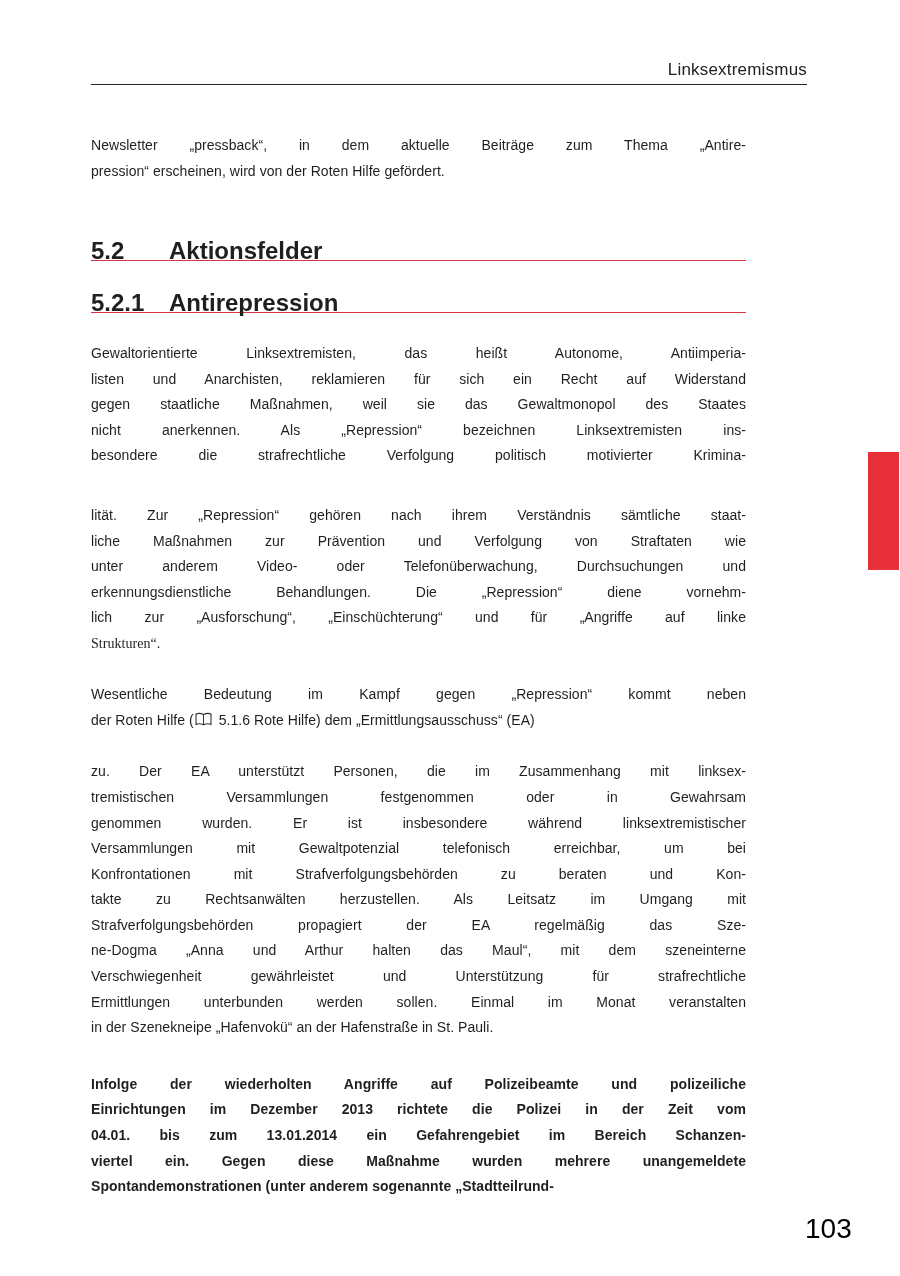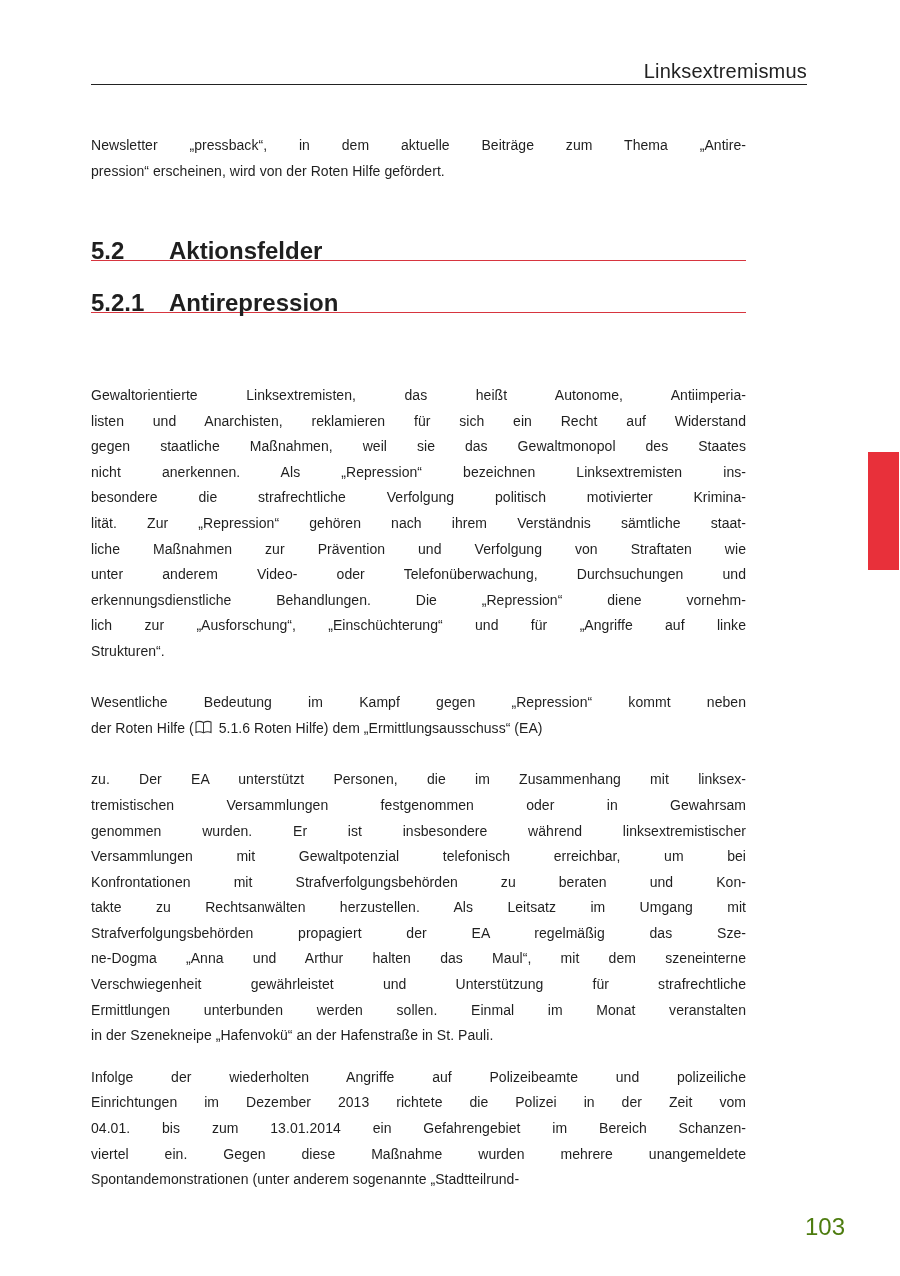--- a/index.html
+++ b/index.html
@@ -5,40 +5,40 @@
   html, body { margin: 0; padding: 0; }
   body {
     width: 900px; height: 1276px; background: #ffffff; position: relative; overflow: hidden;
     font-family: "Liberation Sans", "DejaVu Sans", sans-serif; color: #1f1f1f;
   }
   .running-head {
     position: absolute; left: 91px; width: 716px; top: 58px; height: 26px;
     border-bottom: 1.6px solid #222;
   }
   .running-head span {
-    position: absolute; right: 0; top: 2px; font-size: 20px; letter-spacing: 0.2px; color: #222;
+    position: absolute; right: 0; top: 2px; font-size: 17px; letter-spacing: 0.2px; color: #222;
   }
   .column {
     position: absolute; left: 91px; width: 655px; top: 133px;
   }
   p {
     margin: 0; font-size: 14px; line-height: 25.6px; text-align: justify;
     letter-spacing: 0.05px; hyphens: manual;
   }
   .h2 {
     position: absolute; left: 91px; width: 655px; height: 24px;
     border-bottom: 1.4px solid #d7353f; font-weight: bold; font-size: 24px;
   }
   .h2 .num { position: absolute; left: 0; top: 1px; }
   .h2 .ttl { position: absolute; left: 78px; top: 1px; }
   .tab {
     position: absolute; left: 868px; top: 452px; width: 31px; height: 118px; background: #e8303a;
   }
   .pagenum {
-    position: absolute; left: 805px; top: 1213px; font-size: 24px; color: #4d7c0f;
+    position: absolute; left: 805px; top: 1213px; font-size: 28px; color: #000000;
   }
   .book-icon {
     display: inline-block; width: 17px; height: 14px; vertical-align: -1px; margin: 0 3px 0 1px;
   }
 </style>
 </head>
 <body>
 
 <div class="running-head">
   <span>Linksextremismus</span>
@@ -56,53 +56,53 @@
   <span class="ttl">Aktionsfelder</span>
 </div>
 
 <div class="h2" style="top:288px;">
   <span class="num">5.2.1</span>
   <span class="ttl">Antirepression</span>
 </div>
 
 <div class="column" style="top:341px;">
   <p id="p1">
-      <span style="display: block; text-align: justify; text-align-last: justify; margin-top: 42px;">Gewaltorientierte Linksextremisten, das heißt Autonome, Antiimperia-</span>
+      <span style="display: block; text-align: justify; text-align-last: justify;">Gewaltorientierte Linksextremisten, das heißt Autonome, Antiimperia-</span>
       <span style="display: block; text-align: justify; text-align-last: justify;">listen und Anarchisten, reklamieren für sich ein Recht auf Widerstand</span>
       <span style="display: block; text-align: justify; text-align-last: justify;">gegen staatliche Maßnahmen, weil sie das Gewaltmonopol des Staates</span>
       <span style="display: block; text-align: justify; text-align-last: justify;">nicht anerkennen. Als „Repression“ bezeichnen Linksextremisten ins-</span>
       <span style="display: block; text-align: justify; text-align-last: justify;">besondere die strafrechtliche Verfolgung politisch motivierter Krimina-</span>
-      <span style="display: block; text-align: justify; text-align-last: justify;">lität. Zur „Repression“ gehören nach ihrem Verständnis sämtliche staat-</span>
+      <span style="display: block; text-align: justify; text-align-last: justify; margin-top: 34px;">lität. Zur „Repression“ gehören nach ihrem Verständnis sämtliche staat-</span>
       <span style="display: block; text-align: justify; text-align-last: justify;">liche Maßnahmen zur Prävention und Verfolgung von Straftaten wie</span>
       <span style="display: block; text-align: justify; text-align-last: justify;">unter anderem Video- oder Telefonüberwachung, Durchsuchungen und</span>
       <span style="display: block; text-align: justify; text-align-last: justify;">erkennungsdienstliche Behandlungen. Die „Repression“ diene vornehm-</span>
       <span style="display: block; text-align: justify; text-align-last: justify;">lich zur „Ausforschung“, „Einschüchterung“ und für „Angriffe auf linke</span>
-      <span style="display: block;">Strukturen“.</span>
+      <span style="display: block; font-family: Liberation Serif, serif;">Strukturen“.</span>
     </p>
   <p id="p2" style="margin-top:25.6px;">
     <span id="p2l1" style="display: block; text-align-last: justify;">Wesentliche Bedeutung im Kampf gegen „Repression“ kommt neben</span>
     <span>der Roten Hilfe (</span><svg class="book-icon" viewBox="0 0 17 14">
         <path d="M1 2 Q4.5 0.5 8.5 2.5 Q12.5 0.5 16 2 L16 12.5 Q12.5 11 8.5 12.8 Q4.5 11 1 12.5 Z" fill="none" stroke="#333" stroke-width="1.1"></path>
         <line x1="8.5" y1="2.5" x2="8.5" y2="12.8" stroke="#333" stroke-width="1"></line>
-      </svg><a style="color:inherit;text-decoration:none;"> 5.1.6 Roten Hilfe</a><span>) dem „Ermittlungsausschuss“ (EA)</span>
+      </svg><a style="color:inherit;text-decoration:none;"> 5.1.6 Rote Hilfe</a><span>) dem „Ermittlungsausschuss“ (EA)</span>
     <span id="p2rest" style="display: block; margin-top: 26px;">
         <span style="display: block; text-align: justify; text-align-last: justify;">zu. Der EA unterstützt Personen, die im Zusammenhang mit linksex-</span>
         <span style="display: block; text-align: justify; text-align-last: justify;">tremistischen Versammlungen festgenommen oder in Gewahrsam</span>
         <span style="display: block; text-align: justify; text-align-last: justify;">genommen wurden. Er ist insbesondere während linksextremistischer</span>
         <span style="display: block; text-align: justify; text-align-last: justify;">Versammlungen mit Gewaltpotenzial telefonisch erreichbar, um bei</span>
         <span style="display: block; text-align: justify; text-align-last: justify;">Konfrontationen mit Strafverfolgungsbehörden zu beraten und Kon-</span>
         <span style="display: block; text-align: justify; text-align-last: justify;">takte zu Rechtsanwälten herzustellen. Als Leitsatz im Umgang mit</span>
         <span style="display: block; text-align: justify; text-align-last: justify;">Strafverfolgungsbehörden propagiert der EA regelmäßig das Sze-</span>
         <span style="display: block; text-align: justify; text-align-last: justify;">ne-Dogma „Anna und Arthur halten das Maul“, mit dem szeneinterne</span>
         <span style="display: block; text-align: justify; text-align-last: justify;">Verschwiegenheit gewährleistet und Unterstützung für strafrechtliche</span>
         <span style="display: block; text-align: justify; text-align-last: justify;">Ermittlungen unterbunden werden sollen. Einmal im Monat veranstalten</span>
         <span style="display: block;">in der Szenekneipe „Hafenvokü“ an der Hafenstraße in St. Pauli.</span>
       </span>
   </p>
-  <p id="p3" style="margin-top:16px;">
+  <p id="p3" style="margin-top:31px;font-weight:bold;">
       <span style="display: block; text-align: justify; text-align-last: justify;">Infolge der wiederholten Angriffe auf Polizeibeamte und polizeiliche</span>
       <span style="display: block; text-align: justify; text-align-last: justify;">Einrichtungen im Dezember 2013 richtete die Polizei in der Zeit vom</span>
       <span style="display: block; text-align: justify; text-align-last: justify;">04.01. bis zum 13.01.2014 ein Gefahrengebiet im Bereich Schanzen-</span>
       <span style="display: block; text-align: justify; text-align-last: justify;">viertel ein. Gegen diese Maßnahme wurden mehrere unangemeldete</span>
       <span style="display: block;">Spontandemonstrationen (unter anderem sogenannte „Stadtteilrund-</span>
     </p>
 </div>
 
 <div class="tab"></div>
 

